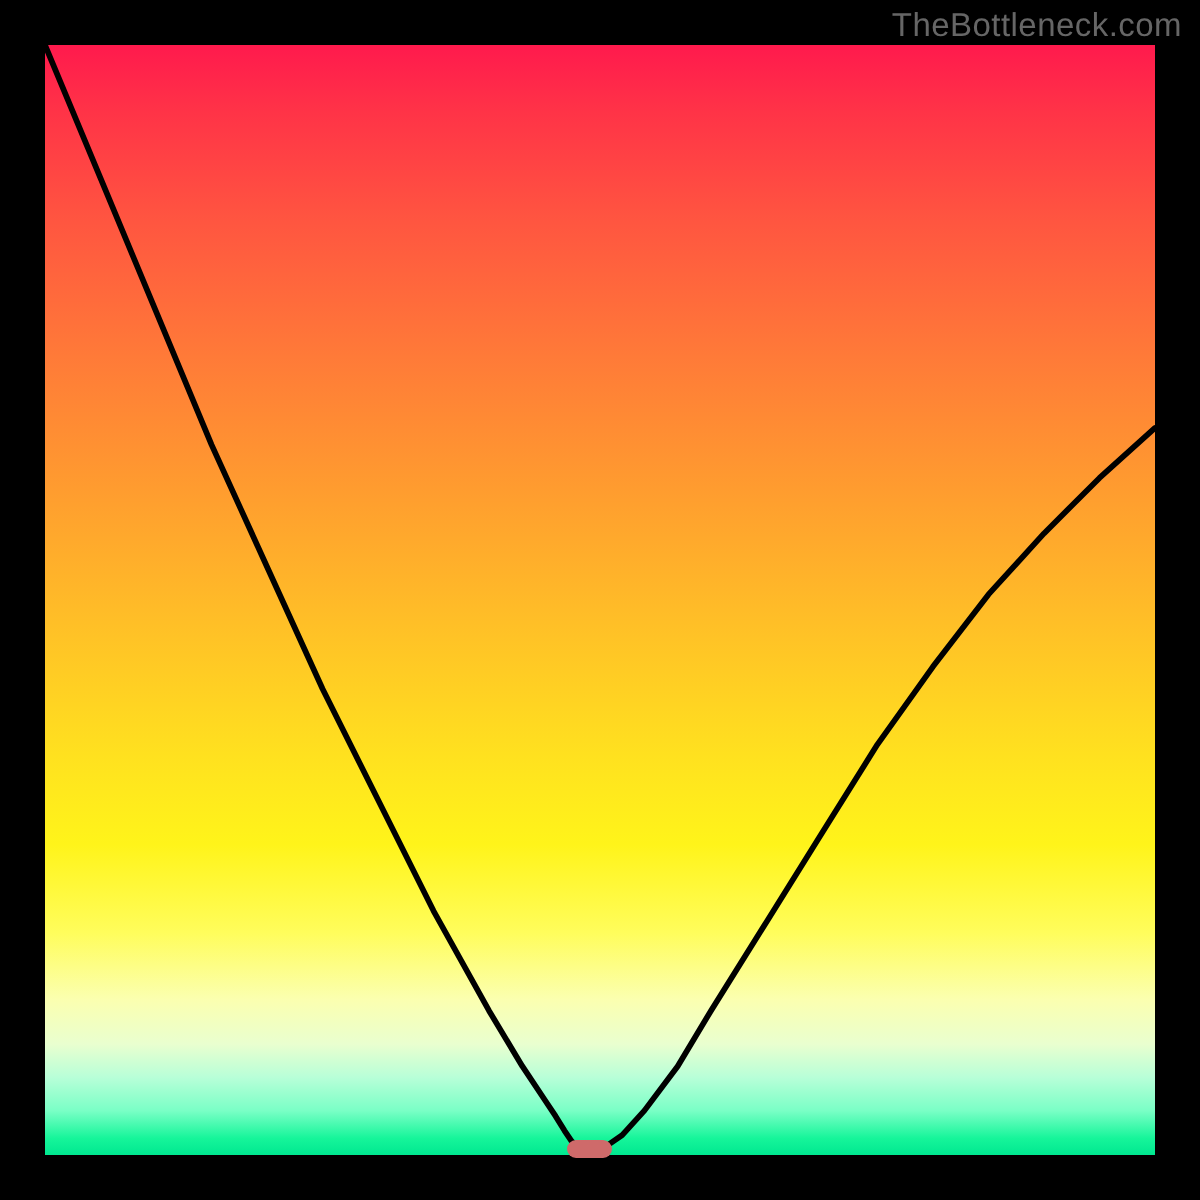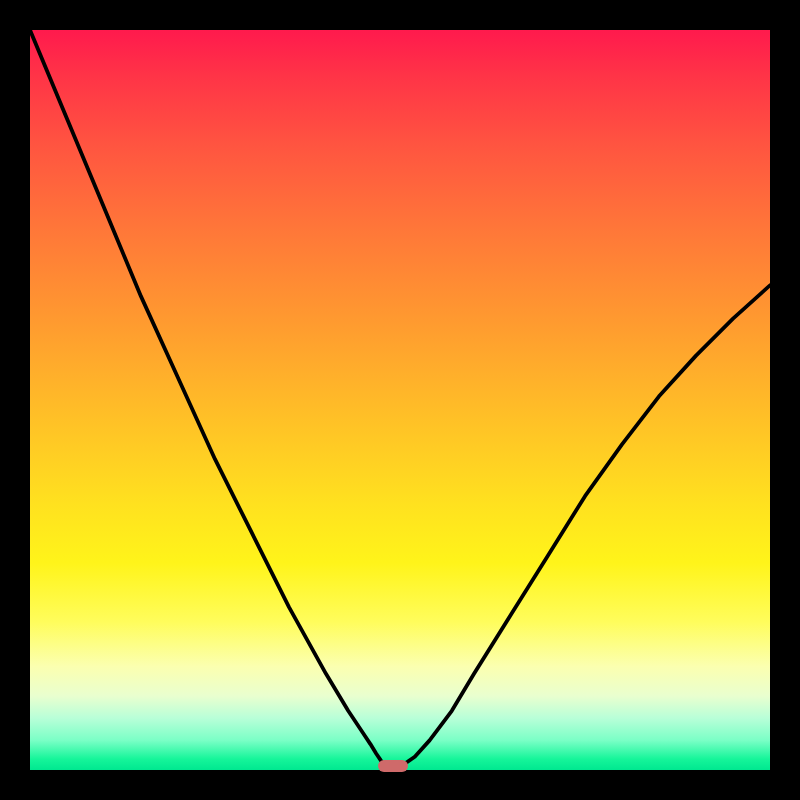--- a/index.html
+++ b/index.html
@@ -66,20 +66,21 @@
     border-radius: 6px;
     background: #cf6a6a;
     transform: translate(-50%, -50%);
   }
 </style>
 </head>
 <body>
 
 <div class="frame">
 
+  <div class="watermark">TheBottleneck.com</div>
 
   <div class="plot-area">
 
     <svg class="curve" viewBox="0 0 740 740" preserveAspectRatio="none">
       <path fill="none" stroke="#000" stroke-width="3.8" stroke-linecap="round" stroke-linejoin="round" d="M0.0 0.0 L37.0 88.8 L74.0 177.6 L111.0 266.4 L148.0 347.8 L185.0 429.2 L222.0 503.2 L259.0 577.2 L296.0 643.8 L318.2 680.8 L333.0 703.0 L340.4 714.1 L346.3 723.7 L350.8 730.4 L355.2 735.6 L359.6 738.5 L364.1 740.0 L370.0 737.0 L384.8 726.7 L399.6 710.4 L421.8 680.8 L444.0 643.8 L481.0 584.6 L518.0 525.4 L555.0 466.2 L592.0 414.4 L629.0 366.3 L666.0 325.6 L703.0 288.6 L740.0 255.3"></path>
     </svg>
 
     <div class="marker" style="left:362.6px; top:736.0px; background:#cf6a6a;"></div>
 
   </div>

